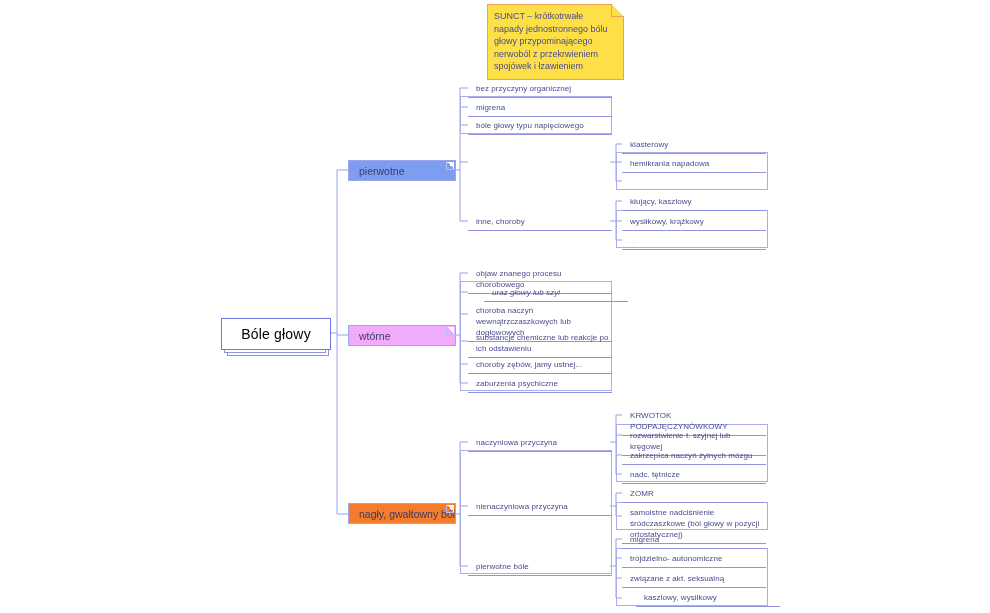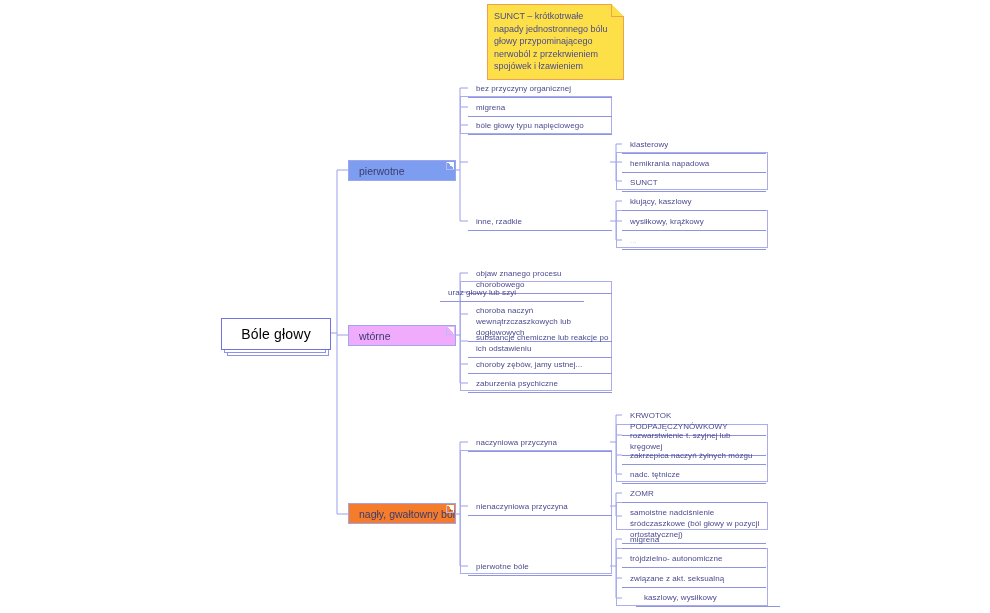--- a/index.html
+++ b/index.html
@@ -173,47 +173,44 @@
   <div class="item" style="left:468px;top:81px;width:144px;">
     <span>bez przyczyny organicznej</span>
   </div>
   <div class="item" style="left:468px;top:100px;width:144px;">
     <span>migrena</span>
   </div>
   <div class="item" style="left:468px;top:118px;width:144px;">
     <span>bóle głowy typu napięciowego</span>
   </div>
   <div class="item" style="left:468px;top:214px;width:144px;">
-    <span>inne, rzadkie</span>
+    <span>inne, choroby</span>
   </div>
 
   <div class="item" style="left:622px;top:137px;width:144px;">
     <span>klasterowy</span>
   </div>
   <div class="item" style="left:622px;top:156px;width:144px;">
     <span>hemikrania napadowa</span>
   </div>
-  <div class="item" style="left:622px;top:175px;width:144px;">
-    <span>SUNCT</span>
-  </div>
 
   <div class="item" style="left:622px;top:194px;width:144px;">
     <span>kłujący, kaszlowy</span>
   </div>
   <div class="item" style="left:622px;top:214px;width:144px;">
     <span>wysiłkowy, krążkowy</span>
   </div>
   <div class="item" style="left:622px;top:233px;width:144px;color:#c9cbe9;">
     <span>...</span>
   </div>
 
   <div class="item" style="left:468px;top:266px;width:144px;">
     <span>objaw znanego procesu chorobowego</span>
   </div>
-  <div class="item" style="left:440px;top:285px;width:144px;">
+  <div class="item" style="left:484px;top:285px;width:144px;font-style:italic;">
     <span>uraz głowy lub szyi</span>
   </div>
   <div class="item" style="left:468px;top:303px;width:144px;">
     <span>choroba naczyń wewnątrzczaszkowych lub dogłowowych</span>
   </div>
   <div class="item" style="left:468px;top:330px;width:144px;">
     <span>substancje chemiczne lub reakcje po ich odstawieniu</span>
   </div>
   <div class="item" style="left:468px;top:357px;width:144px;">
     <span>choroby zębów, jamy ustnej...</span>

